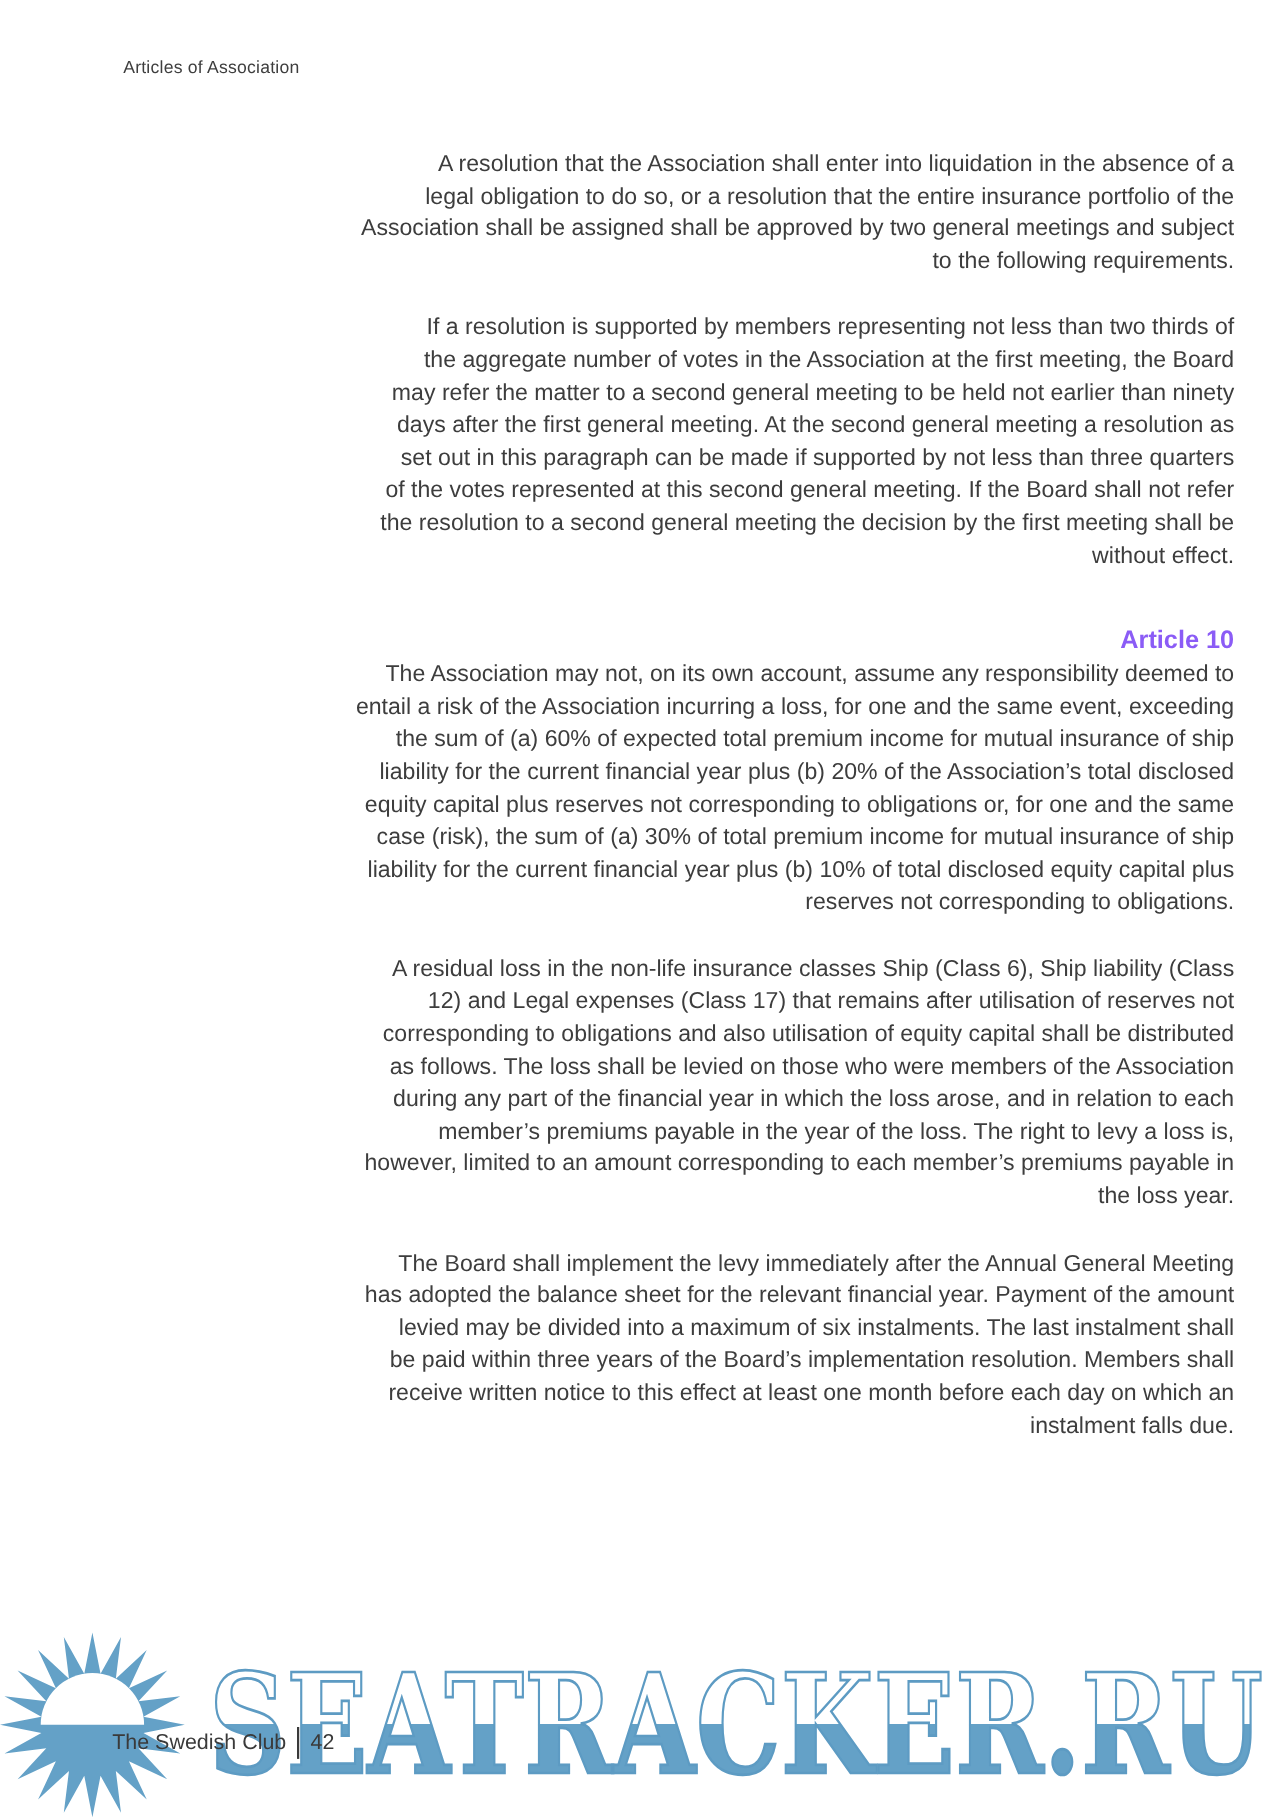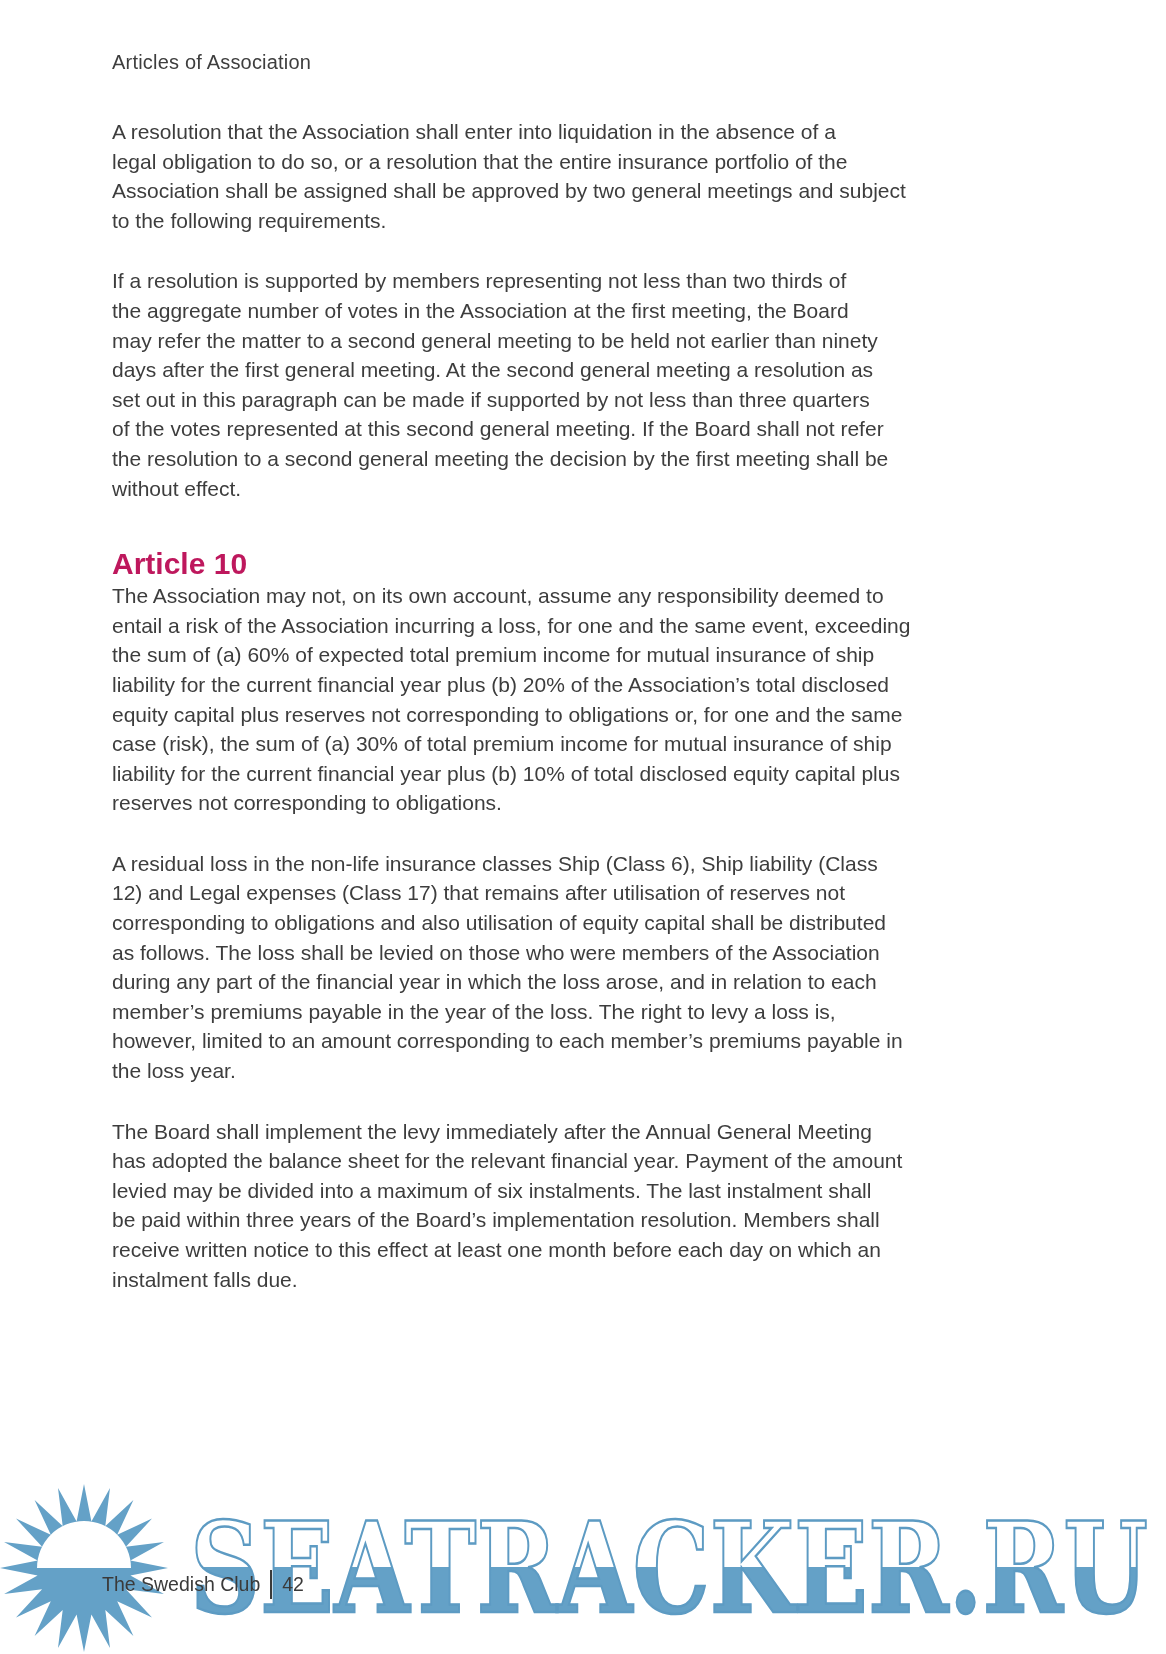--- a/index.html
+++ b/index.html
@@ -7,43 +7,44 @@
     width: 1166px; height: 1654px;
     background: #ffffff;
     position: relative;
     overflow: hidden;
     font-family: "Liberation Sans", sans-serif;
     color: #3d3d3d;
   }
   .page-header {
     position: absolute;
     left: 112px; top: 50px;
-    font-size: 20px;
+    font-size: 16px;
     line-height: 24px;
     color: #3e3e3e;
     letter-spacing: 0.2px;
   }
   .doc {
     position: absolute;
-    left: 112px; top: 117px;
+    left: 112px; top: 134px;
     width: 1010px;
     font-size: 21px;
     line-height: 29.6px;
     color: #3d3d3d;
+    text-align: right;
   }
   .doc p {
     margin: 0 0 31px 0;
     white-space: pre-line;
   }
   .doc h2 {
     margin: 44px 0 0 0;
-    font-size: 30px;
+    font-size: 23px;
     line-height: 34px;
     font-weight: 600;
-    color: #be185d;
+    color: #8b5cf6;
   }
   .watermark {
     position: absolute;
     left: 0; top: 1448px;
     z-index: 2;
   }
   .wm-text {
     font-family: "DejaVu Serif", serif;
     font-weight: bold;
   }

